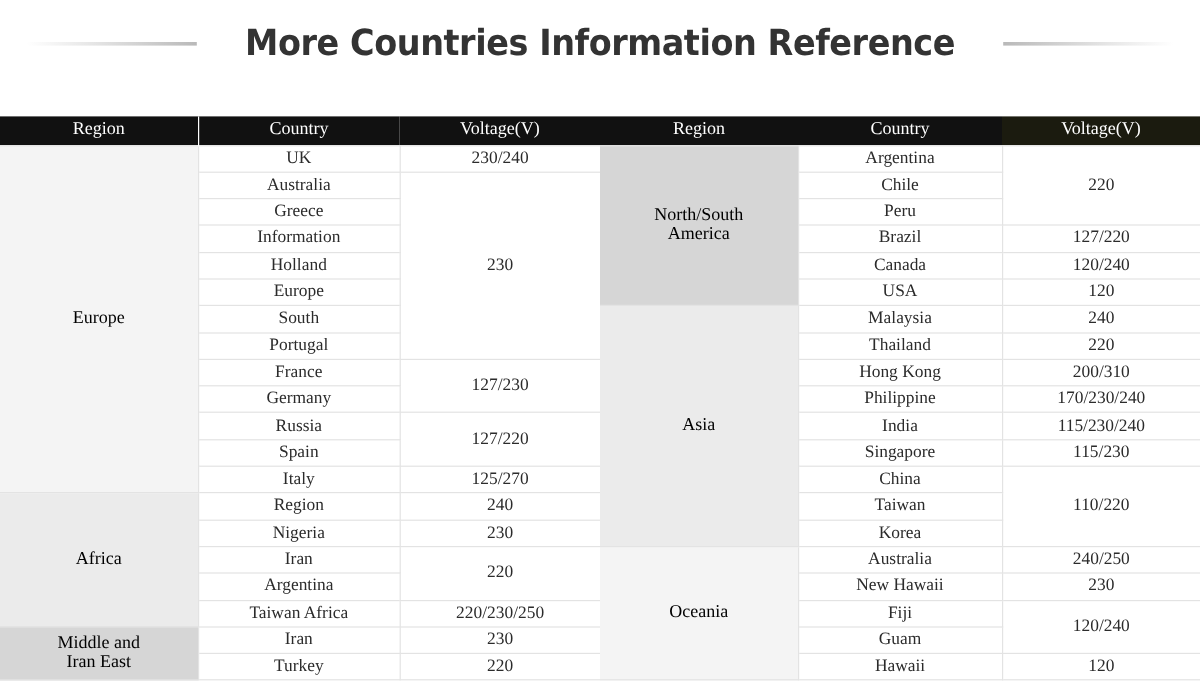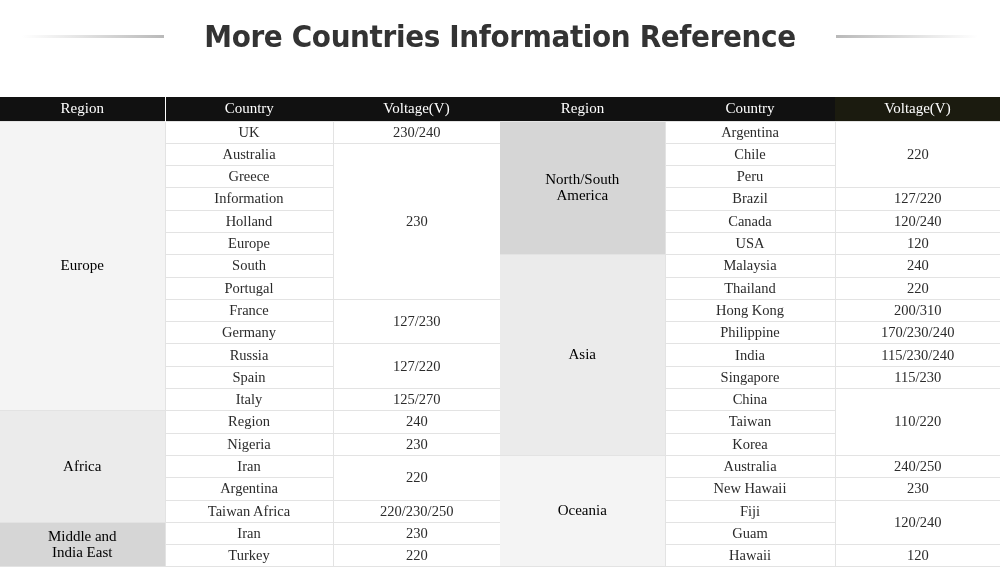--- a/index.html
+++ b/index.html
@@ -182,21 +182,21 @@
         <tr>
           <td class="country">Argentina</td>
         </tr>
         <tr>
           <td class="country">Taiwan Africa</td>
           <td class="voltage edge-r" rowspan="1">220/230/250</td>
         </tr>
         <tr>
           <td class="region shade-c two-line" rowspan="2">
             <div>Middle and</div>
-            <div>India East</div>
+            <div>Iran East</div>
           </td>
           <td class="country">Iran</td>
           <td class="voltage edge-r" rowspan="1">230</td>
         </tr>
         <tr>
           <td class="country">Turkey</td>
           <td class="voltage edge-r" rowspan="1">220</td>
         </tr>
       </tbody>
   </table>

